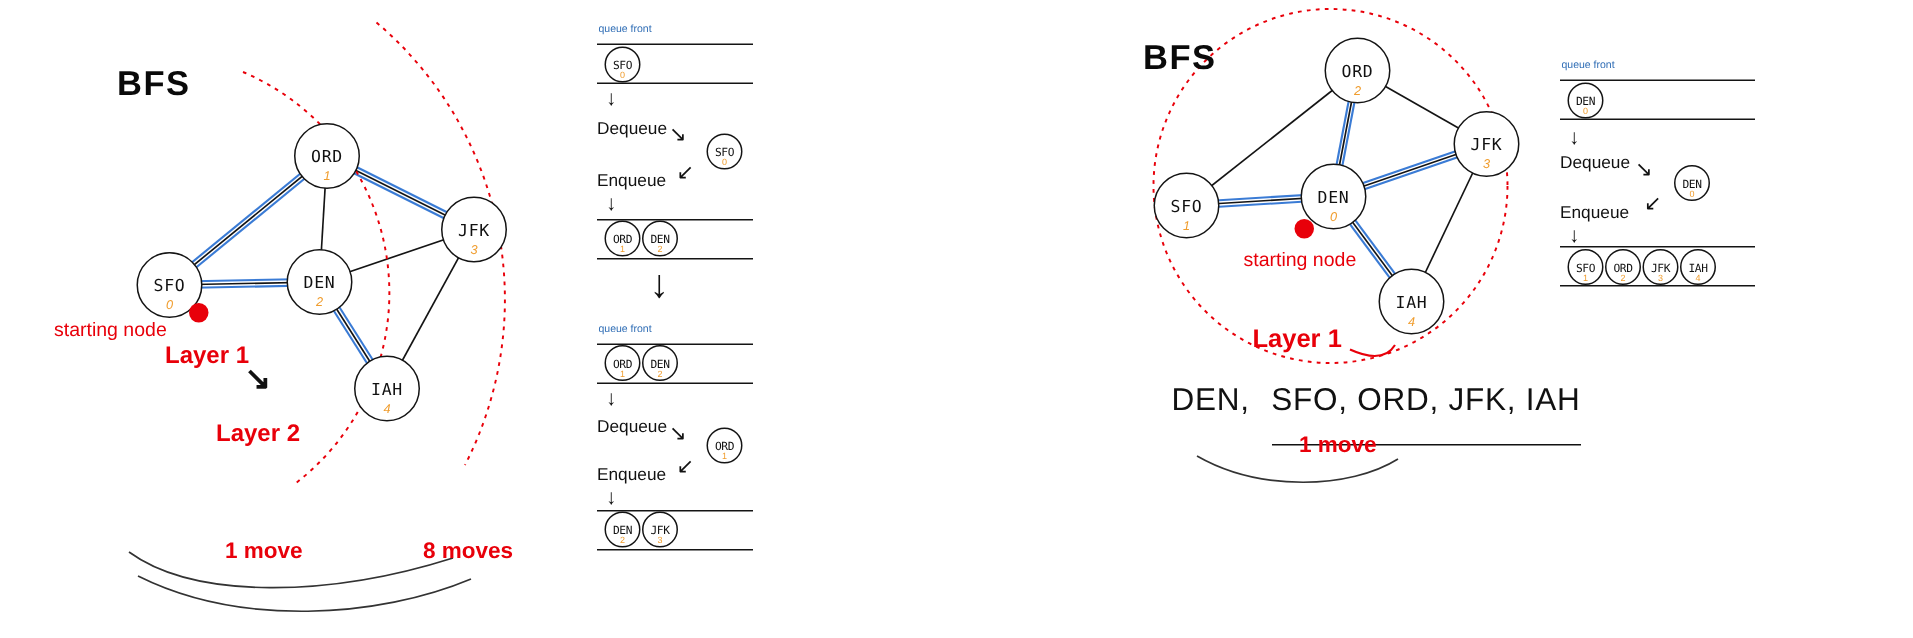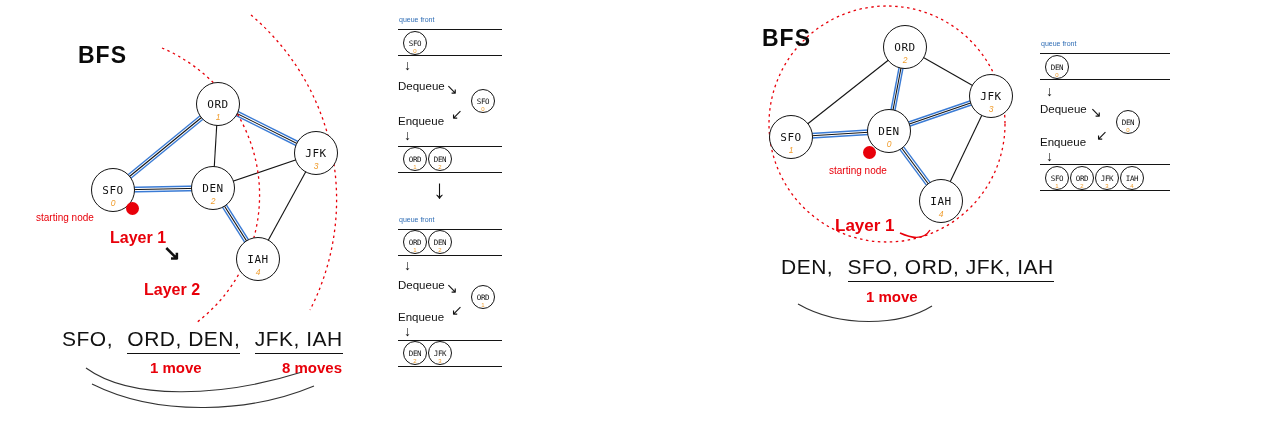--- a/index.html
+++ b/index.html
@@ -15,25 +15,25 @@
   .qnode { position:absolute; width:24px; height:24px; border:1.2px solid #141414; border-radius:50%;
            background:#fff; display:flex; align-items:center; justify-content:center; z-index:2; }
   .qlabel { font-family:"DejaVu Sans Mono", monospace; font-size:7.5px; letter-spacing:-0.3px; color:#111; }
   .qnum { position:absolute; bottom:0.5px; left:50%; transform:translateX(-50%); font-size:6px; color:#f09d2e; }
   .strip { position:absolute; border-top:1.2px solid #141414; border-bottom:1.2px solid #141414; z-index:1; }
   .qfront { position:absolute; font-size:7px; color:#2f6db5; z-index:3; }
   .opname { position:absolute; font-size:11.5px; color:#111; z-index:3; }
   .arr { position:absolute; font-size:14px; line-height:1; color:#111; z-index:3; }
   .arr-big { position:absolute; font-size:26px; line-height:1; color:#111; z-index:3; }
   .layer-label { position:absolute; font-weight:bold; color:#e8000a; font-size:16px; z-index:3; }
-  .start-label { position:absolute; font-size:10px; color:#e8000a; z-index:3; }
+  .start-label { position:absolute; font-size:13px; color:#e8000a; z-index:3; }
   .start-dot { position:absolute; width:13px; height:13px; background:#e8000a; border-radius:50%; z-index:4; }
   .seq { position:absolute; font-size:21px; letter-spacing:0.5px; color:#111; white-space:nowrap; z-index:3; }
   .seq span { margin-right:8px; display:inline-block; }
-  .seq .ul { border-bottom:1.6px solid #111; padding-bottom:2px; }
+  .seq .ul { border-bottom:1.6px solid #111; padding-bottom:17px; }
   .move-label { position:absolute; font-size:15px; font-weight:bold; color:#e8000a; z-index:3; }
 </style>
 </head>
 <body>
 
 <div class="canvas">
 
   <svg class="layer-svg" width="1275" height="425" viewBox="0 0 1275 425">
     <g stroke="#141414" stroke-width="1.1">
       <line x1="113" y1="190" x2="218" y2="104"></line>
@@ -108,25 +108,20 @@
     <span class="glabel">IAH</span>
     <span class="gnum">4</span>
   </div>
 
   <div class="start-dot" style="left:126px;top:202px"></div>
   <div class="start-label" style="left:36px;top:212px">starting node</div>
   <div class="layer-label" style="left:110px;top:229px">Layer 1</div>
   <div class="arr" style="left:163px;top:242px;font-size:21px;font-weight:bold">↘</div>
   <div class="layer-label" style="left:144px;top:281px">Layer 2</div>
 
-  <div class="seq" style="left:62px;top:327px">
-    <span>SFO,</span>
-    <span class="ul">ORD, DEN,</span>
-    <span class="ul">JFK, IAH</span>
-  </div>
   <div class="move-label" style="left:150px;top:359px">1 move</div>
   <div class="move-label" style="left:282px;top:359px">8 moves</div>
 
   <div class="qfront" style="left:399px;top:16px">queue front</div>
   <div class="strip" style="left:398px;top:29px;width:104px;height:27px"></div>
   <div class="qnode" style="left:403px;top:31px">
     <span class="qlabel">SFO</span>
     <span class="qnum">0</span>
   </div>
   <div class="arr" style="left:404px;top:58px">↓</div>

